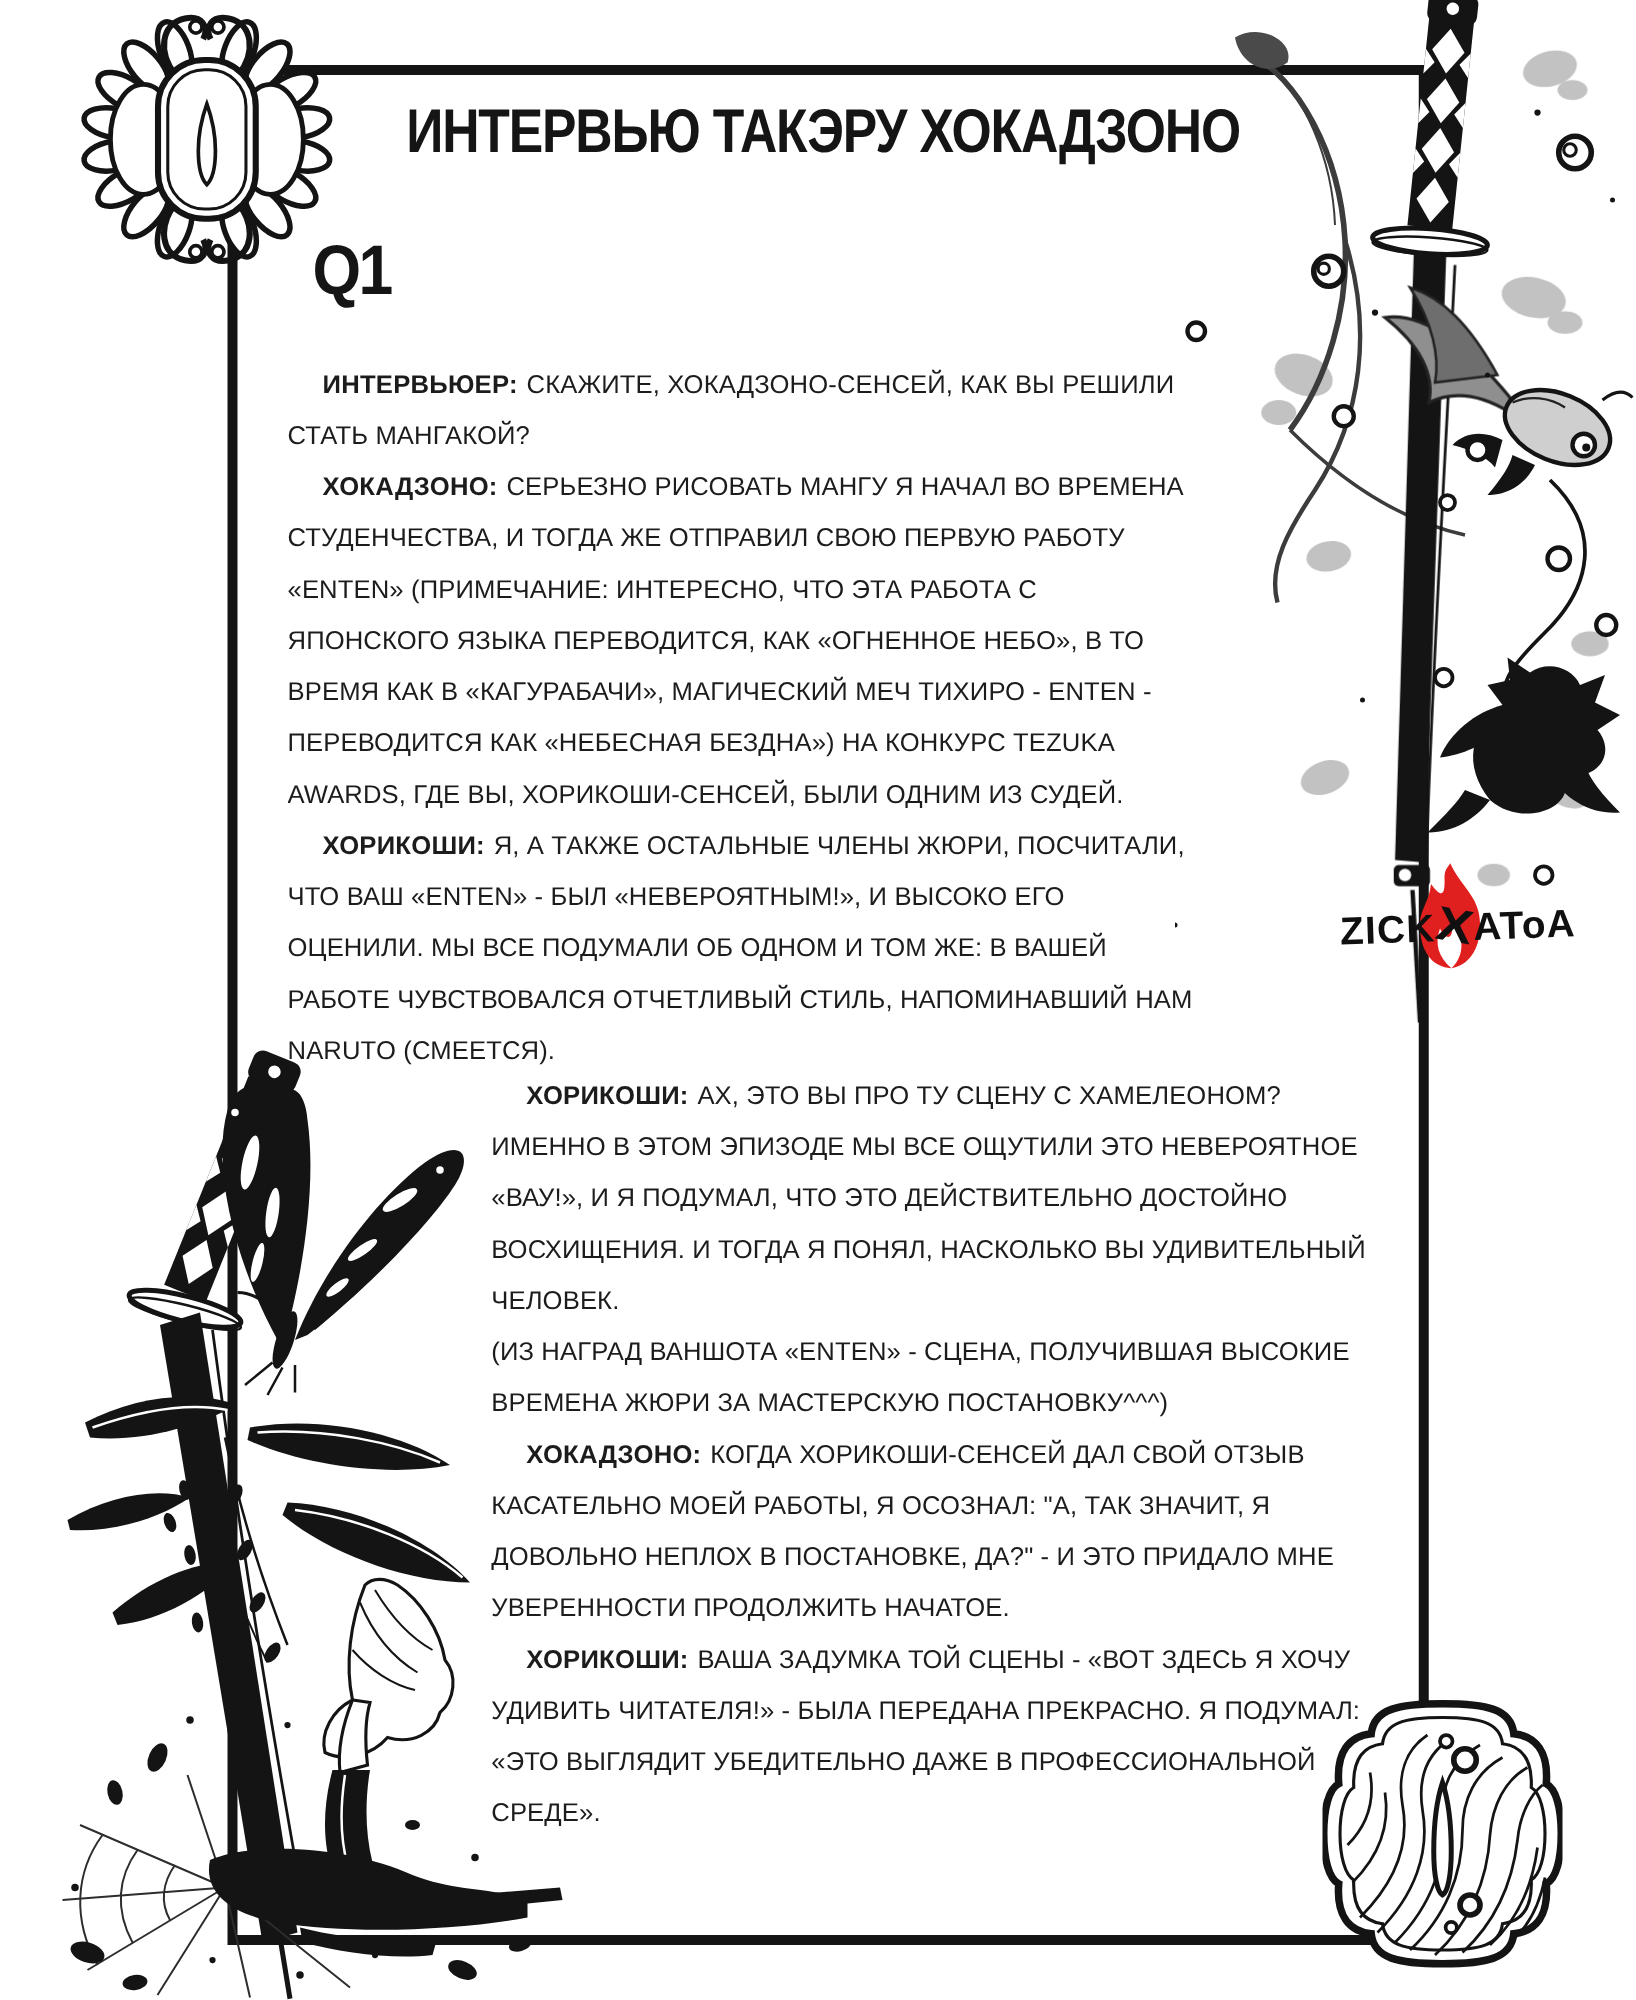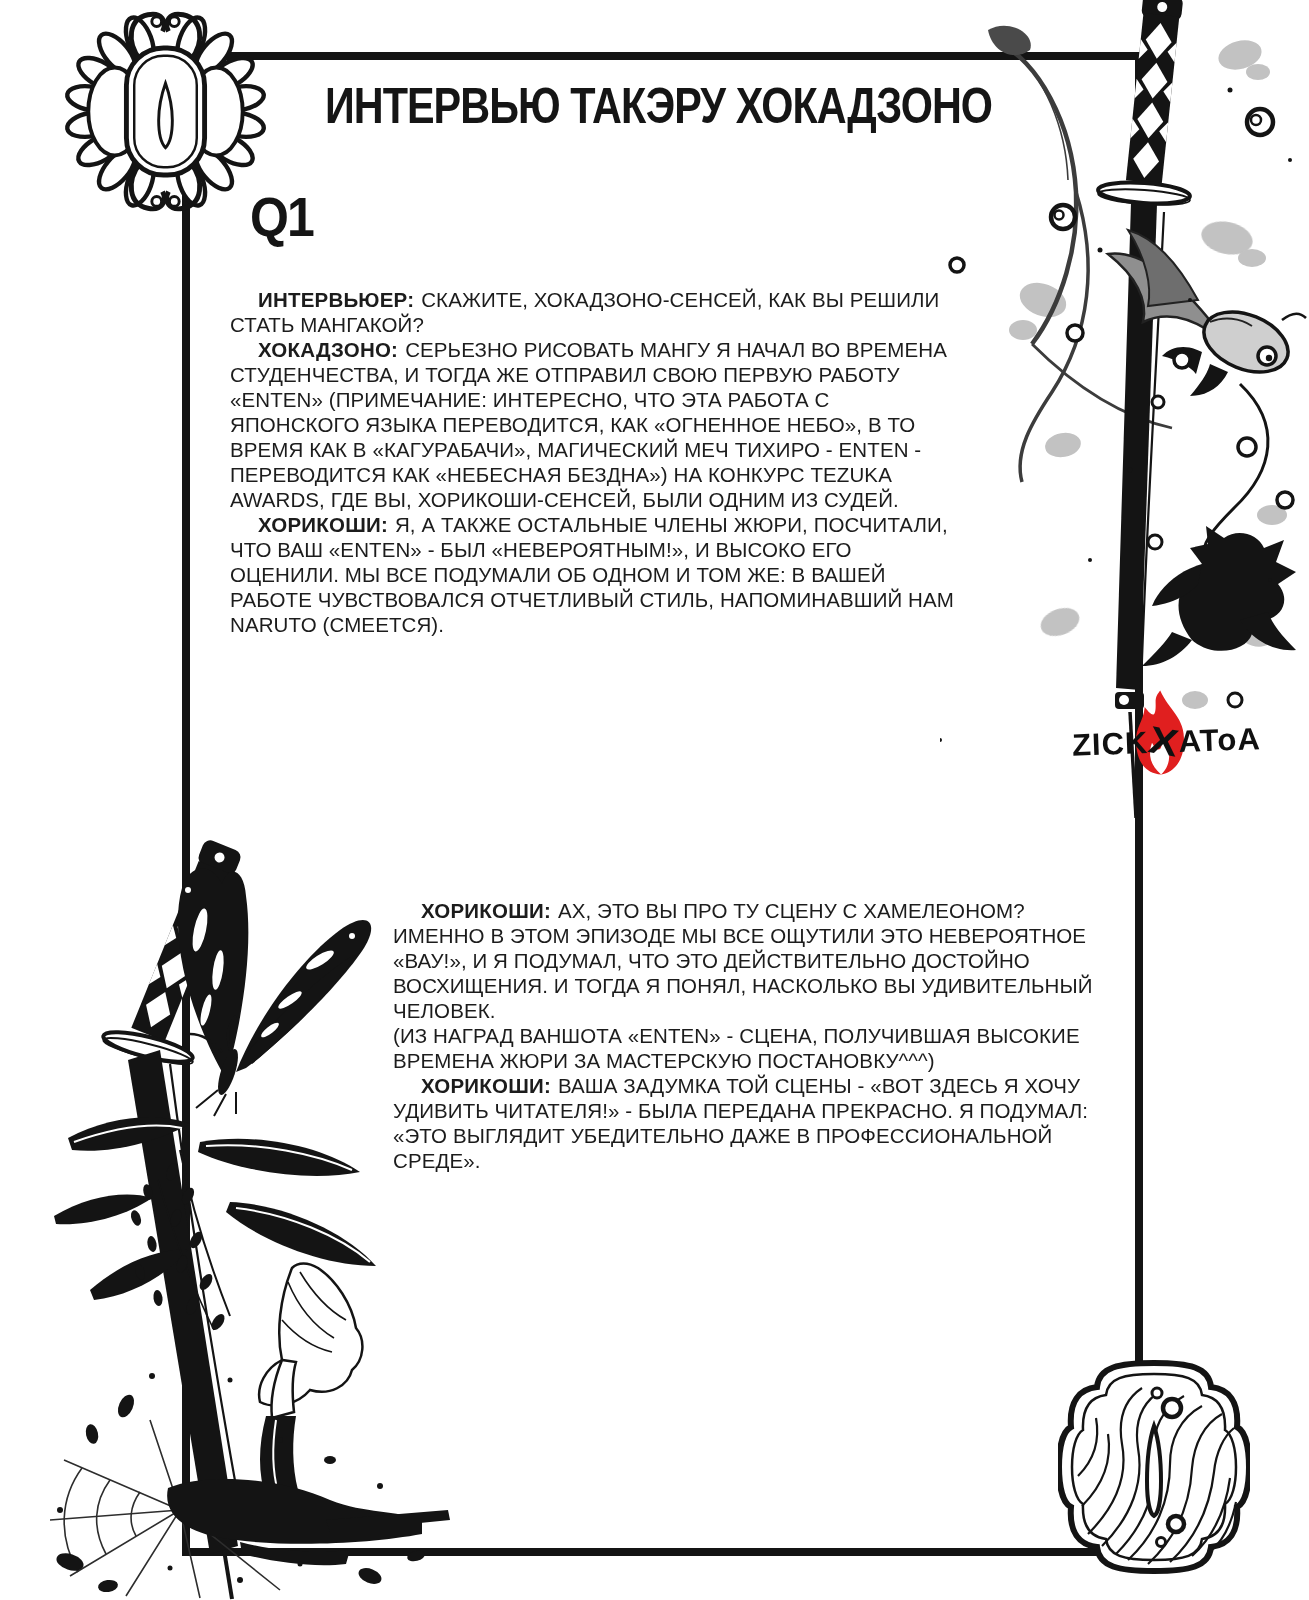--- a/index.html
+++ b/index.html
@@ -8,24 +8,24 @@
   
   #frame{position:absolute;left:182px;top:52px;width:945px;height:1488px;
          border:8px solid #141414;z-index:1;}
   
   #title{position:absolute;left:182px;top:78px;width:953px;text-align:center;z-index:4;
          font-size:44px;font-weight:bold;letter-spacing:-1px;color:#151515;
          transform:scale(.94,1.12);transform-origin:center top;white-space:nowrap;}
   #qlabel{position:absolute;left:250px;top:184px;z-index:4;font-size:50px;font-weight:bold;
           letter-spacing:-2px;transform:scaleY(1.12);transform-origin:left top;color:#151515;}
   
-  .tblock{position:absolute;z-index:5;font-size:20.5px;line-height:25px;letter-spacing:.1px;
+  .tblock{position:absolute;z-index:5;font-size:20.5px;line-height:41px;letter-spacing:.1px;
           color:#1c1c1c;}
   #block1{left:230px;top:287px;width:724px;}
-  #block2{left:393px;top:898px;width:700px;}
+  #block2{left:393px;top:856px;width:700px;}
   .tblock p{margin:0;text-indent:28px;}
   .tblock p.no-indent{text-indent:0;}
   .speaker{font-weight:bold;letter-spacing:.2px;margin-right:7px;}
   .speaker:empty{margin-right:0;}
   
   #watermark{position:absolute;left:1072px;top:692px;width:210px;height:100px;z-index:6;
              transform:rotate(-2deg);}
   #watermark .wm-text{position:absolute;left:0;top:28px;width:210px;display:flex;align-items:center;
              font-weight:bold;font-size:31px;letter-spacing:1px;color:#101010;white-space:nowrap;}
   #watermark .wm-x{font-size:38px;transform:rotate(12deg) scaleX(1.15);margin:0 1px 0 3px;}
@@ -45,20 +45,21 @@
 
   <div id="block1" class="tblock">
     <p><span class="speaker">ИНТЕРВЬЮЕР:</span><span>СКАЖИТЕ, ХОКАДЗОНО-СЕНСЕЙ, КАК ВЫ РЕШИЛИ СТАТЬ МАНГАКОЙ?</span></p>
     <p><span class="speaker">ХОКАДЗОНО:</span><span>СЕРЬЕЗНО РИСОВАТЬ МАНГУ Я НАЧАЛ ВО ВРЕМЕНА СТУДЕНЧЕСТВА, И ТОГДА ЖЕ ОТПРАВИЛ СВОЮ ПЕРВУЮ РАБОТУ «ENTEN» (ПРИМЕЧАНИЕ: ИНТЕРЕСНО, ЧТО ЭТА РАБОТА С ЯПОНСКОГО ЯЗЫКА ПЕРЕВОДИТСЯ, КАК «ОГНЕННОЕ НЕБО», В ТО ВРЕМЯ КАК В «КАГУРАБАЧИ», МАГИЧЕСКИЙ МЕЧ ТИХИРО - ENTEN - ПЕРЕВОДИТСЯ КАК «НЕБЕСНАЯ БЕЗДНА») НА КОНКУРС TEZUKA AWARDS, ГДЕ ВЫ, ХОРИКОШИ-СЕНСЕЙ, БЫЛИ ОДНИМ ИЗ СУДЕЙ.</span></p>
     <p><span class="speaker">ХОРИКОШИ:</span><span>Я, А ТАКЖЕ ОСТАЛЬНЫЕ ЧЛЕНЫ ЖЮРИ, ПОСЧИТАЛИ, ЧТО ВАШ «ENTEN» - БЫЛ «НЕВЕРОЯТНЫМ!», И ВЫСОКО ЕГО ОЦЕНИЛИ. МЫ ВСЕ ПОДУМАЛИ ОБ ОДНОМ И ТОМ ЖЕ: В ВАШЕЙ РАБОТЕ ЧУВСТВОВАЛСЯ ОТЧЕТЛИВЫЙ СТИЛЬ, НАПОМИНАВШИЙ НАМ NARUTO (СМЕЕТСЯ).</span></p>
   </div>
 
   <div id="block2" class="tblock">
     <p><span class="speaker">ХОРИКОШИ:</span><span>АХ, ЭТО ВЫ ПРО ТУ СЦЕНУ С ХАМЕЛЕОНОМ? ИМЕННО В ЭТОМ ЭПИЗОДЕ МЫ ВСЕ ОЩУТИЛИ ЭТО НЕВЕРОЯТНОЕ «ВАУ!», И Я ПОДУМАЛ, ЧТО ЭТО ДЕЙСТВИТЕЛЬНО ДОСТОЙНО ВОСХИЩЕНИЯ. И ТОГДА Я ПОНЯЛ, НАСКОЛЬКО ВЫ УДИВИТЕЛЬНЫЙ ЧЕЛОВЕК.</span></p>
     <p class="no-indent"><span class="speaker"></span><span>(ИЗ НАГРАД ВАНШОТА «ENTEN» - СЦЕНА, ПОЛУЧИВШАЯ ВЫСОКИЕ ВРЕМЕНА ЖЮРИ ЗА МАСТЕРСКУЮ ПОСТАНОВКУ^^^)</span></p>
+    <p><span class="speaker">ХОКАДЗОНО:</span><span>КОГДА ХОРИКОШИ-СЕНСЕЙ ДАЛ СВОЙ ОТЗЫВ КАСАТЕЛЬНО МОЕЙ РАБОТЫ, Я ОСОЗНАЛ: "А, ТАК ЗНАЧИТ, Я ДОВОЛЬНО НЕПЛОХ В ПОСТАНОВКЕ, ДА?" - И ЭТО ПРИДАЛО МНЕ УВЕРЕННОСТИ ПРОДОЛЖИТЬ НАЧАТОЕ.</span></p>
     <p><span class="speaker">ХОРИКОШИ:</span><span>ВАША ЗАДУМКА ТОЙ СЦЕНЫ - «ВОТ ЗДЕСЬ Я ХОЧУ УДИВИТЬ ЧИТАТЕЛЯ!» - БЫЛА ПЕРЕДАНА ПРЕКРАСНО. Я ПОДУМАЛ: «ЭТО ВЫГЛЯДИТ УБЕДИТЕЛЬНО ДАЖЕ В ПРОФЕССИОНАЛЬНОЙ СРЕДЕ».</span></p>
   </div>
 
   <div class="art" style="left:58px;top:6px;">
     <svg width="215" height="212" viewBox="0 0 220 215">
       <g fill="#fff" stroke="#141414">
 
         <g stroke-width="4.5">
           <ellipse cx="110" cy="30" rx="12" ry="25" transform="rotate(20 110 107)"></ellipse>
           <ellipse cx="110" cy="30" rx="12" ry="25" transform="rotate(40 110 107)"></ellipse>

